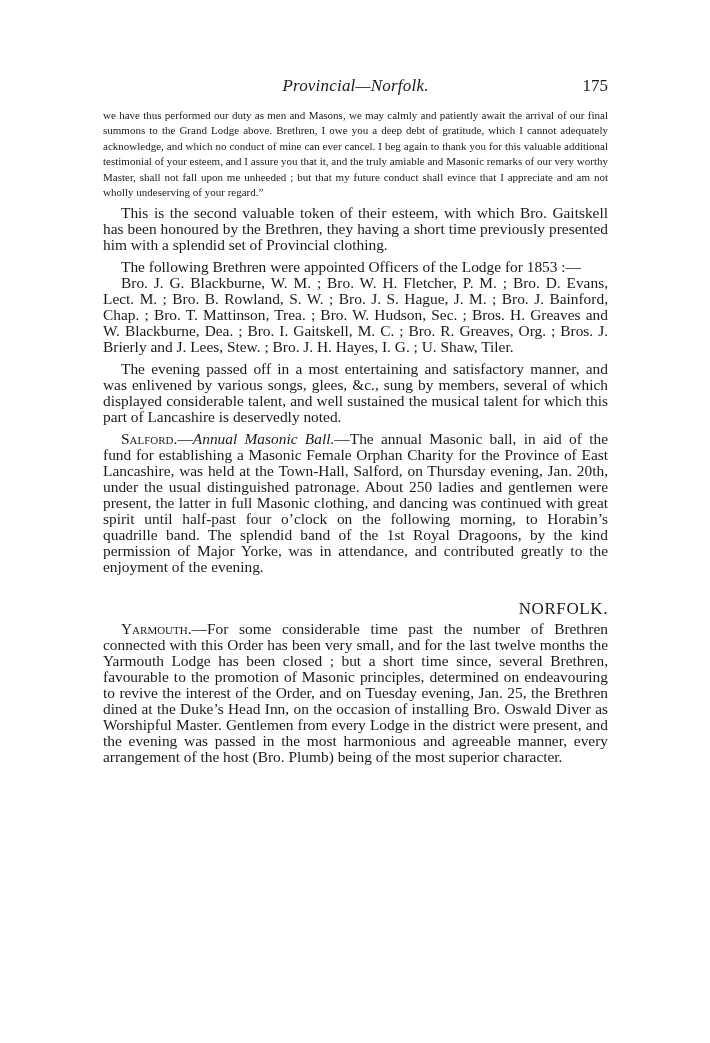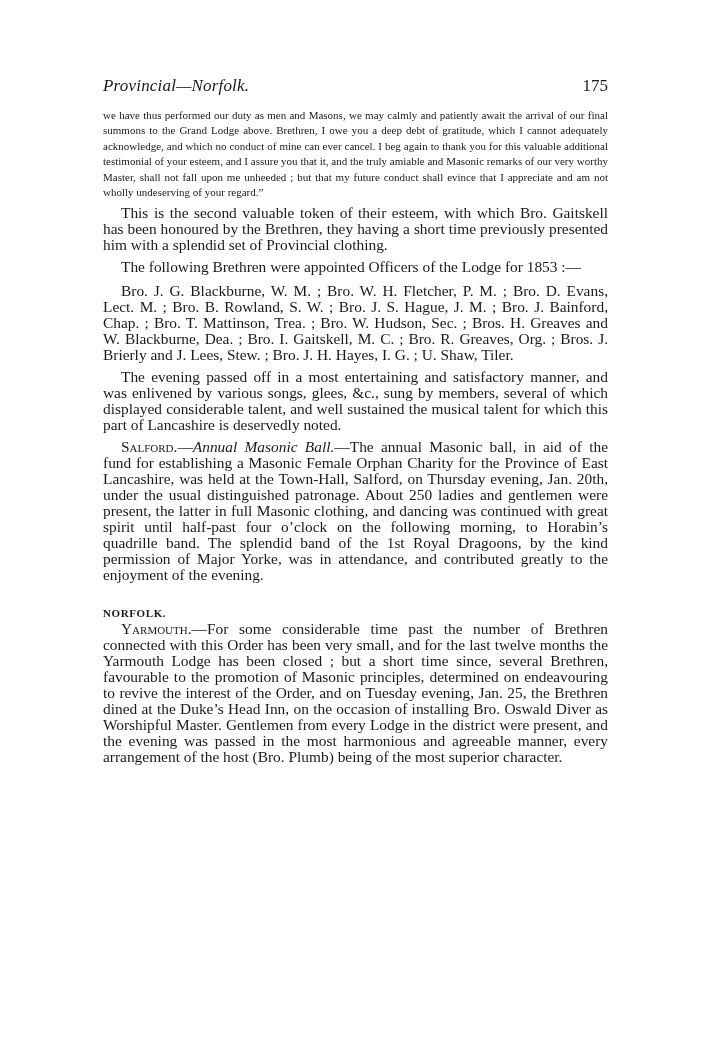--- a/index.html
+++ b/index.html
@@ -1,26 +1,26 @@
 <!DOCTYPE html>
 <html><head>
 <meta charset="utf-8">
 <style>
   html, body { margin: 0; padding: 0; background: #ffffff; }
   body { width: 710px; height: 1043px; position: relative; overflow: hidden; color: #1a1a1a; font-family: "Liberation Serif", "DejaVu Serif", serif; }
   .page { position: absolute; left: 103px; top: 76px; width: 505px; }
   .header { position: relative; height: 22px; margin-bottom: 10px; }
-  .running-title { position: absolute; left: 0; right: 0; text-align: left; font-style: italic; font-size: 17px; top: 0; letter-spacing: 0.2px; }
+  .running-title { position: absolute; left: 0; right: 0; text-align: center; font-style: italic; font-size: 17px; top: 0; letter-spacing: 0.2px; }
   .page-number { position: absolute; right: 0; top: 0; font-size: 17px; }
   .quote { font-size: 11px; line-height: 15.4px; text-align: justify; margin: 0 0 5px 0; text-align-last: left; }
   .para { font-size: 15.4px; line-height: 16px; text-align: justify; text-indent: 18px; margin: 0 0 6px 0; }
-  .para.tight { margin-bottom: 8px; }
+  .para.tight { margin-bottom: 0; }
   .sc { font-variant: small-caps; }
   .it { font-style: italic; }
-  .section-heading { text-align: left; font-size: 11px; letter-spacing: 0.6px; margin: 24px 0 2px 0; font-weight: bold; }
+  .section-heading { text-align: right; font-size: 17px; letter-spacing: 0.6px; margin: 24px 0 2px 0; }
 </style>
 </head>
 <body>
 
 <div class="page">
   <div class="header">
     <span class="running-title">Provincial—Norfolk.</span>
     <span class="page-number">175</span>
   </div>
 

